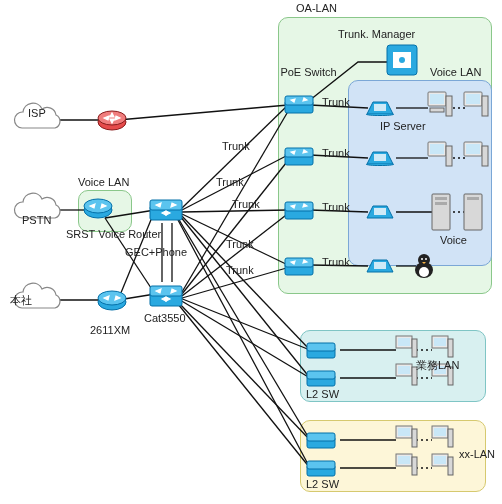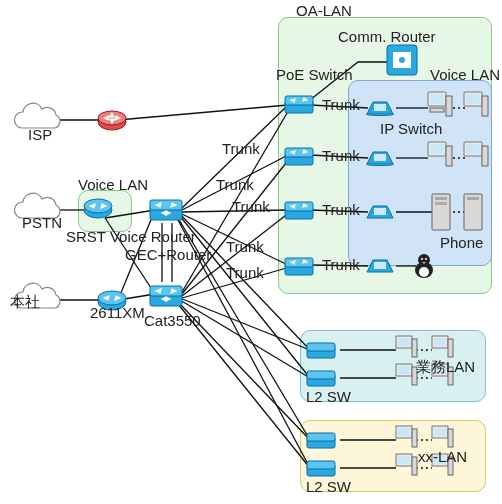--- a/index.html
+++ b/index.html
@@ -1,18 +1,18 @@
 <!DOCTYPE html>
 <html><head>
 <meta charset="utf-8">
 <style>
   html,body{margin:0;padding:0}
   body{width:502px;height:504px;background:#fff;font-family:"Segoe UI",Arial,sans-serif;font-size:11px;color:#222;position:relative}
   .zone{position:absolute;border-radius:10px}
-  .label{position:absolute;font-size:15px;white-space:nowrap}
+  .label{position:absolute;font-size:11px;white-space:nowrap}
   .node{position:absolute}
   svg.wires{position:absolute;left:0;top:0}
   .cloud{fill:#fff;stroke:#888;stroke-width:1.2}
   .dev-body{fill:#2aa9e0;stroke:#0470a8}
   .dev-top{fill:#5bc4ef;stroke:#0470a8}
   .router-body{fill:#e64b4b;stroke:#8a1c1c}
   .arrow{stroke:#fff;stroke-width:1.2;fill:#fff}
   .pc-mon{fill:#e9e9e9;stroke:#777}
   .pc-scr{fill:#c9e7f7}
   .tower{fill:#d8d8d8;stroke:#666}
@@ -80,21 +80,21 @@
   <path class="dotline" d="M416 378 L432 378"></path>
   <path class="line" d="M340 440 L396 440"></path>
   <path class="dotline" d="M416 440 L432 440"></path>
   <path class="line" d="M340 468 L396 468"></path>
   <path class="dotline" d="M416 468 L432 468"></path>
 </svg>
 
 <svg class="node" style="left:10px;top:102px" width="58" height="36">
     <path class="cloud" d="M12 26a8 8 0 0 1 1-16 10 10 0 0 1 19-3 9 9 0 0 1 14 6 7 7 0 0 1-1 13z"></path>
   </svg>
-<div class="label" style="left:28px;top:126px">ISP</div>
+<div class="label" style="left:28px;top:107px">ISP</div>
 
 <svg class="node" style="left:10px;top:192px" width="58" height="36">
     <path class="cloud" d="M12 26a8 8 0 0 1 1-16 10 10 0 0 1 19-3 9 9 0 0 1 14 6 7 7 0 0 1-1 13z"></path>
   </svg>
 <div class="label" style="left:22px;top:214px">PSTN</div>
 
 <svg class="node" style="left:10px;top:282px" width="58" height="36">
     <path class="cloud" d="M12 26a8 8 0 0 1 1-16 10 10 0 0 1 19-3 9 9 0 0 1 14 6 7 7 0 0 1-1 13z"></path>
   </svg>
 <div class="label" style="left:10px;top:293px">本社</div>
@@ -111,33 +111,33 @@
     <path class="arrow" d="M8 10l5-2-1 4zM24 10l-5 2 1-4z"></path>
   </svg>
 <div class="label" style="left:66px;top:228px;text-align:center;width:80px">SRST Voice
 Router</div>
 
 <svg class="node" style="left:96px;top:288px" width="32" height="24">
     <ellipse class="dev-body" cx="16" cy="14" rx="14" ry="8"></ellipse>
     <ellipse class="dev-top" cx="16" cy="10" rx="14" ry="7"></ellipse>
     <path class="arrow" d="M8 10l5-2-1 4zM24 10l-5 2 1-4z"></path>
   </svg>
-<div class="label" style="left:90px;top:304px">2611XM</div>
+<div class="label" style="left:90px;top:324px">2611XM</div>
 
 <svg class="node" style="left:148px;top:194px" width="36" height="30">
     <rect class="dev-body" x="2" y="12" width="32" height="14" rx="2"></rect>
     <rect class="dev-top" x="2" y="6" width="32" height="10" rx="2"></rect>
     <path class="arrow" d="M8 11l5-2-1 4zM28 11l-5 2 1-4zM14 19l4-2v4zM22 19l-4 2v-4z"></path>
   </svg>
 <svg class="node" style="left:148px;top:280px" width="36" height="30">
     <rect class="dev-body" x="2" y="12" width="32" height="14" rx="2"></rect>
     <rect class="dev-top" x="2" y="6" width="32" height="10" rx="2"></rect>
     <path class="arrow" d="M8 11l5-2-1 4zM28 11l-5 2 1-4zM14 19l4-2v4zM22 19l-4 2v-4z"></path>
   </svg>
-<div class="label" style="left:125px;top:246px">GEC+Router</div>
+<div class="label" style="left:125px;top:246px">GEC+Phone</div>
 <div class="label" style="left:144px;top:312px">Cat3550</div>
 
 <svg class="node" style="left:284px;top:92px" width="30" height="24">
     <rect class="dev-body" x="1" y="9" width="28" height="12" rx="2"></rect>
     <rect class="dev-top" x="1" y="4" width="28" height="9" rx="2"></rect>
     <path class="arrow" d="M7 8l4-1-1 3zM23 8l-4 1 1-3z"></path>
   </svg>
 <svg class="node" style="left:284px;top:144px" width="30" height="24">
     <rect class="dev-body" x="1" y="9" width="28" height="12" rx="2"></rect>
     <rect class="dev-top" x="1" y="4" width="28" height="9" rx="2"></rect>
@@ -154,41 +154,41 @@
     <path class="arrow" d="M7 8l4-1-1 3zM23 8l-4 1 1-3z"></path>
   </svg>
 <div class="label" style="left:276px;top:66px;width:65px;text-align:center">PoE
 Switch</div>
 
 <svg class="node" style="left:384px;top:42px" width="36" height="36">
     <rect x="3" y="3" width="30" height="30" rx="3" fill="#2aa9e0" stroke="#0470a8"></rect>
     <rect x="9" y="10" width="18" height="16" fill="#fff"></rect>
     <circle cx="18" cy="18" r="3" fill="#2aa9e0"></circle>
   </svg>
-<div class="label" style="left:338px;top:28px">Comm. Router</div>
+<div class="label" style="left:338px;top:28px">Trunk. Manager</div>
 
 <svg class="node" style="left:364px;top:96px" width="32" height="24">
     <path class="phone" d="M3 18l6-12h14l6 12z"></path>
     <rect x="10" y="8" width="12" height="7" fill="#cfeaf7"></rect>
     <path d="M2 18c0 2 28 2 28 0" fill="#2aa9e0" stroke="#0470a8"></path>
   </svg>
 <svg class="node" style="left:364px;top:146px" width="32" height="24">
     <path class="phone" d="M3 18l6-12h14l6 12z"></path>
     <rect x="10" y="8" width="12" height="7" fill="#cfeaf7"></rect>
     <path d="M2 18c0 2 28 2 28 0" fill="#2aa9e0" stroke="#0470a8"></path>
   </svg>
 <svg class="node" style="left:364px;top:200px" width="32" height="24">
     <path class="phone" d="M3 18l6-12h14l6 12z"></path>
     <rect x="10" y="8" width="12" height="7" fill="#cfeaf7"></rect>
   </svg>
 <svg class="node" style="left:364px;top:254px" width="32" height="24">
     <path class="phone" d="M3 18l6-12h14l6 12z"></path>
     <rect x="10" y="8" width="12" height="7" fill="#cfeaf7"></rect>
   </svg>
-<div class="label" style="left:380px;top:120px">IP Switch</div>
+<div class="label" style="left:380px;top:120px">IP Server</div>
 
 <svg class="node" style="left:426px;top:90px" width="28" height="30">
     <rect class="pc-mon" x="2" y="2" width="18" height="14" rx="1"></rect>
     <rect class="pc-scr" x="4" y="4" width="14" height="10"></rect>
     <rect class="tower" x="20" y="6" width="6" height="20"></rect>
     <rect class="tower" x="4" y="18" width="14" height="4"></rect>
   </svg>
 <svg class="node" style="left:462px;top:90px" width="28" height="30">
     <rect class="pc-mon" x="2" y="2" width="18" height="14" rx="1"></rect>
     <rect class="pc-scr" x="4" y="4" width="14" height="10"></rect>
@@ -207,21 +207,21 @@
 
 <svg class="node" style="left:430px;top:192px" width="22" height="40">
     <rect class="tower" x="2" y="2" width="18" height="36" rx="1"></rect>
     <rect x="5" y="5" width="12" height="3" fill="#aaa"></rect>
     <rect x="5" y="10" width="12" height="3" fill="#aaa"></rect>
   </svg>
 <svg class="node" style="left:462px;top:192px" width="22" height="40">
     <rect class="tower" x="2" y="2" width="18" height="36" rx="1"></rect>
     <rect x="5" y="5" width="12" height="3" fill="#aaa"></rect>
   </svg>
-<div class="label" style="left:440px;top:234px">Phone</div>
+<div class="label" style="left:440px;top:234px">Voice</div>
 
 <svg class="node" style="left:412px;top:252px" width="24" height="28">
     <ellipse cx="12" cy="18" rx="9" ry="8" fill="#222"></ellipse>
     <ellipse cx="12" cy="20" rx="5" ry="5" fill="#fff"></ellipse>
     <circle cx="12" cy="8" r="6" fill="#222"></circle>
     <circle cx="10" cy="7" r="1" fill="#fff"></circle>
     <circle cx="14" cy="7" r="1" fill="#fff"></circle>
     <path d="M10 10l2 2 2-2z" fill="#f5b042"></path>
   </svg>
 
@@ -282,21 +282,21 @@
 <svg class="node" style="left:430px;top:452px" width="26" height="28">
     <rect class="pc-mon" x="2" y="2" width="16" height="12"></rect>
     <rect class="pc-scr" x="4" y="4" width="12" height="8"></rect>
     <rect class="tower" x="18" y="5" width="5" height="18"></rect>
   </svg>
 
 <div class="label" style="left:296px;top:2px">OA-LAN</div>
 <div class="label" style="left:430px;top:66px">Voice LAN</div>
 <div class="label" style="left:78px;top:176px">Voice LAN</div>
 <div class="label" style="left:416px;top:358px">業務LAN</div>
-<div class="label" style="left:418px;top:448px">xx-LAN</div>
+<div class="label" style="left:459px;top:448px">xx-LAN</div>
 
 <div class="label" style="left:222px;top:140px">Trunk</div>
 <div class="label" style="left:216px;top:176px">Trunk</div>
 <div class="label" style="left:232px;top:198px">Trunk</div>
 <div class="label" style="left:226px;top:238px">Trunk</div>
 <div class="label" style="left:226px;top:264px">Trunk</div>
 <div class="label" style="left:322px;top:96px">Trunk</div>
 <div class="label" style="left:322px;top:147px">Trunk</div>
 <div class="label" style="left:322px;top:201px">Trunk</div>
 <div class="label" style="left:322px;top:256px">Trunk</div>

